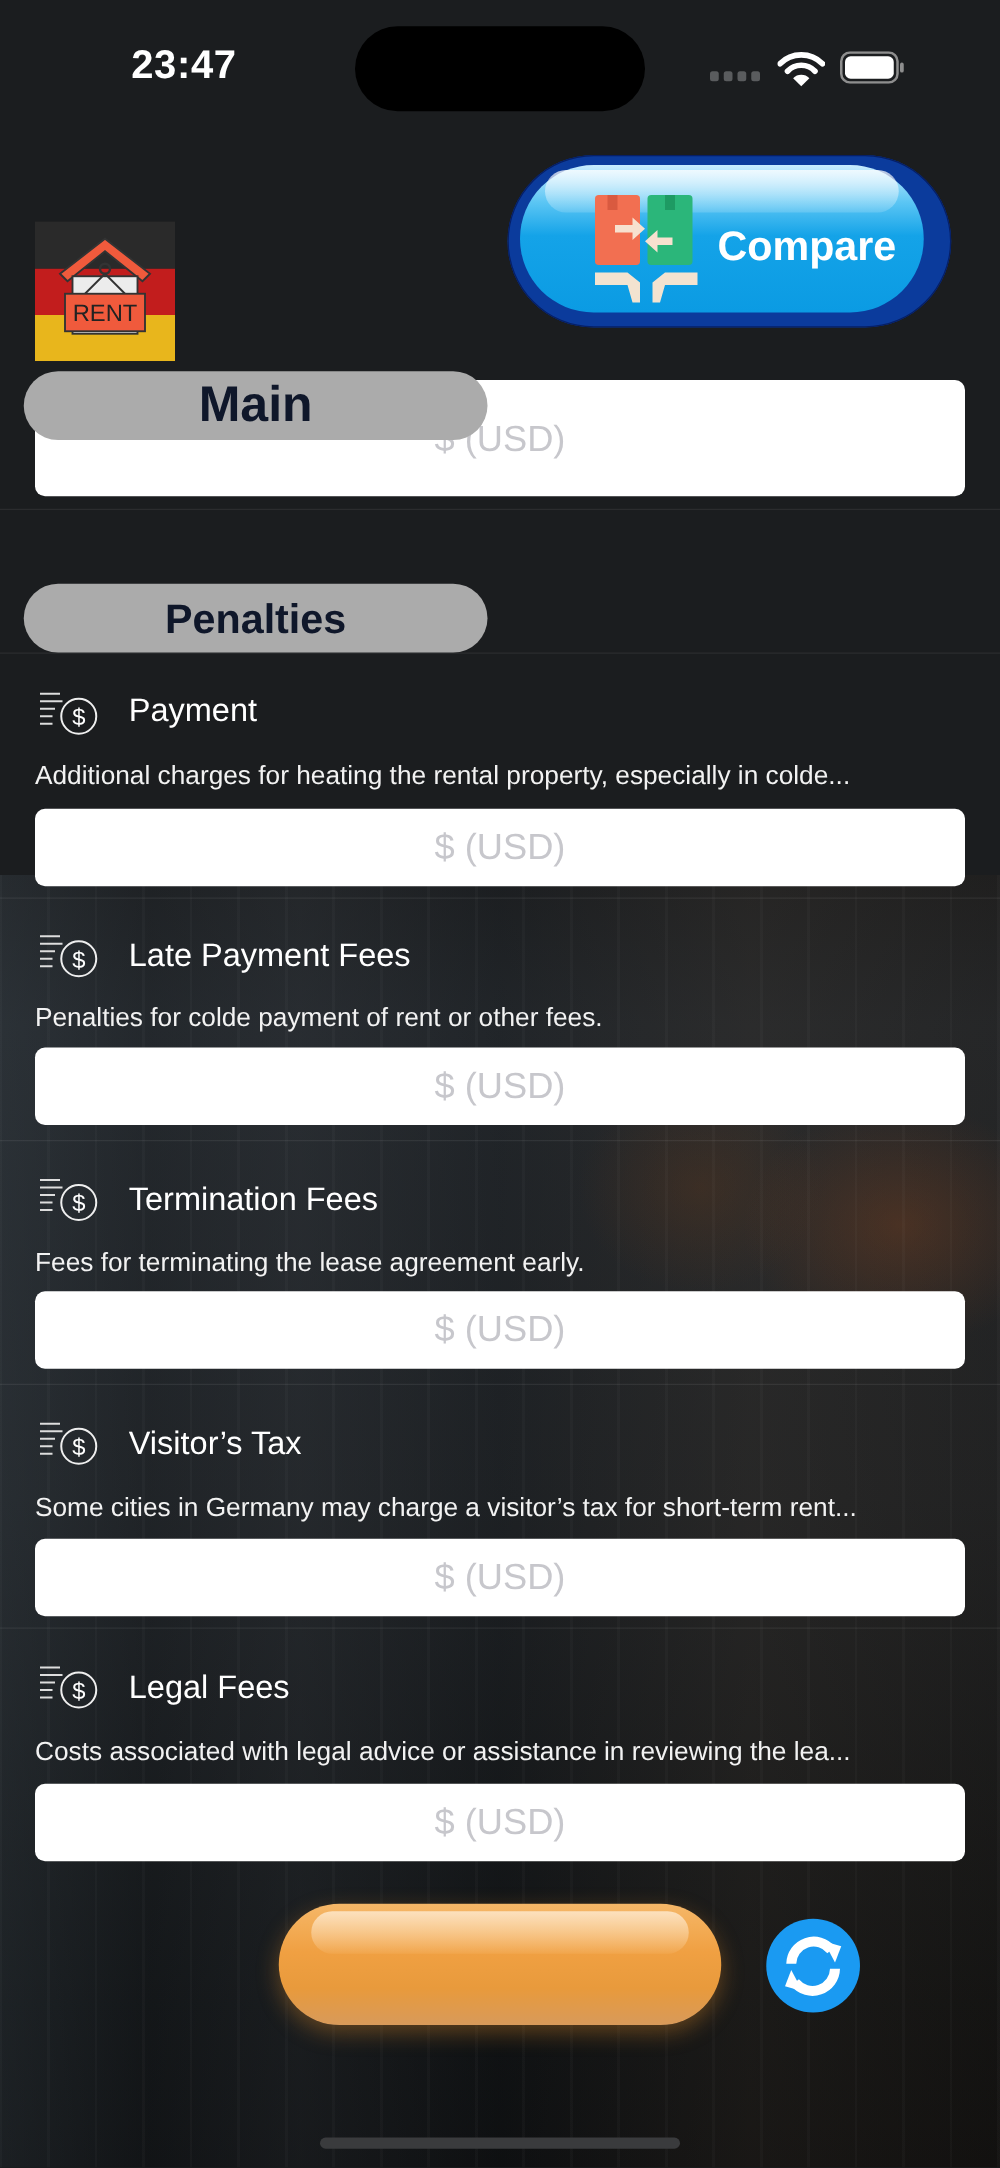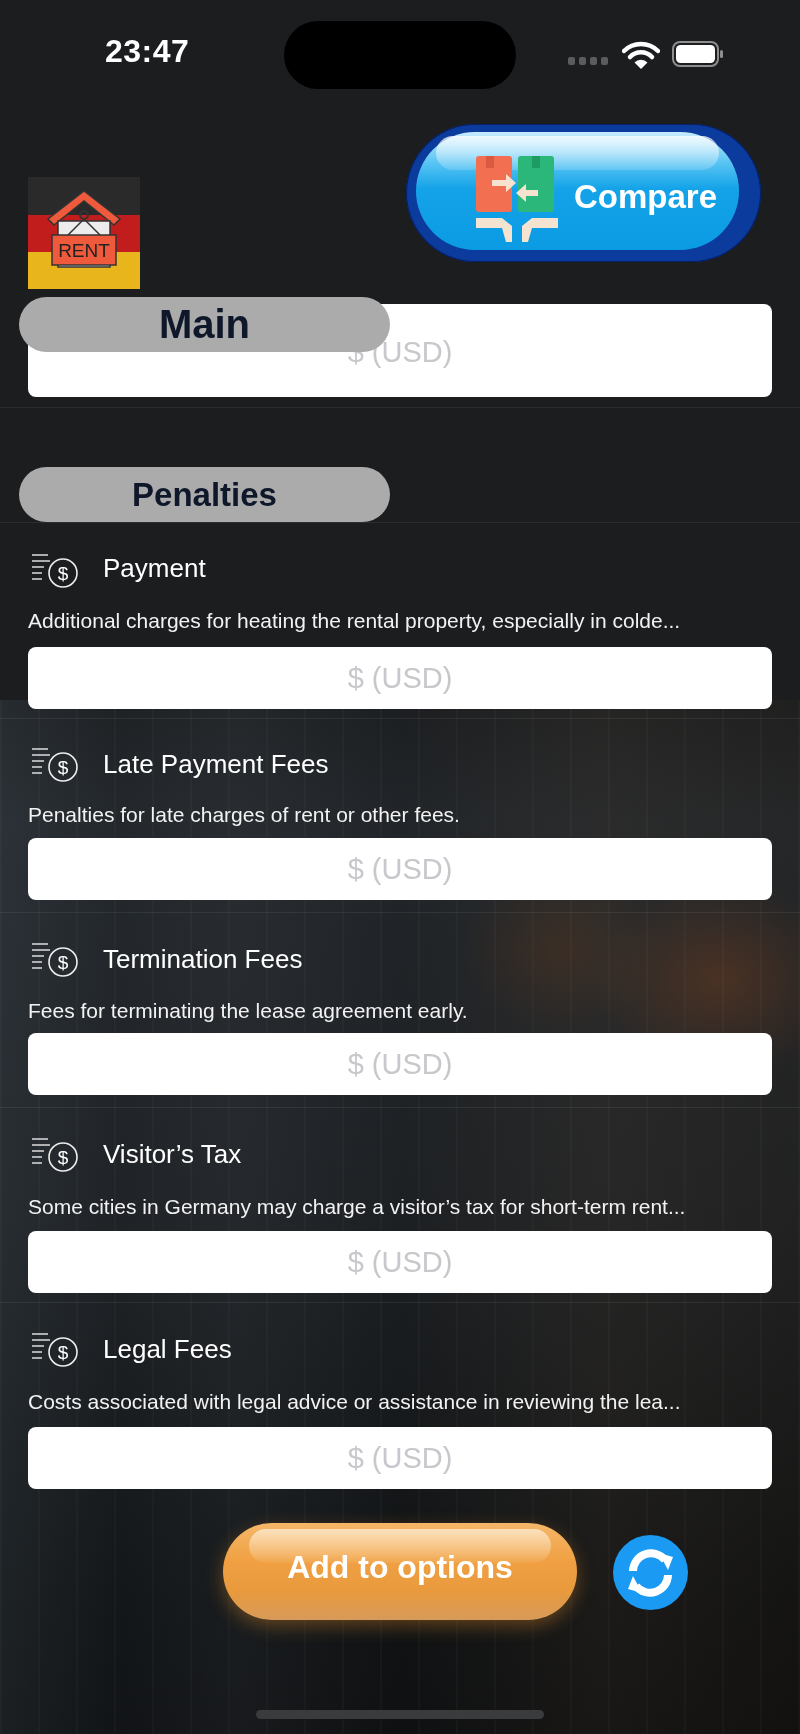--- a/index.html
+++ b/index.html
@@ -178,21 +178,21 @@
     <div class="item-icon" style="top:746px"><svg viewBox="0 0 52 40" width="52" height="40">
   <line x1="2" y1="3" x2="18" y2="3" stroke="#ddd" stroke-width="1.5"></line>
   <line x1="2" y1="9" x2="20" y2="9" stroke="#ddd" stroke-width="1.5"></line>
   <line x1="2" y1="15" x2="14" y2="15" stroke="#ddd" stroke-width="1.5"></line>
   <line x1="2" y1="21" x2="12" y2="21" stroke="#ddd" stroke-width="1.5"></line>
   <line x1="2" y1="27" x2="12" y2="27" stroke="#ddd" stroke-width="1.5"></line>
   <circle cx="33" cy="21" r="14" fill="none" stroke="#eee" stroke-width="1.6"></circle>
   <text x="33" y="28" text-anchor="middle" font-size="19" fill="#fff" font-family="Liberation Sans, sans-serif">$</text>
 </svg></div>
     <div class="item-title" style="top:749px">Late Payment Fees</div>
-    <div class="item-desc" style="top:803px">Penalties for late charges of rent or other fees.</div>
+    <div class="item-desc" style="top:803px">Penalties for colde payment of rent or other fees.</div>
     <div class="input-box item-input" style="top:838px">
       <span>$ (USD)</span>
     </div>
     <div class="sep" style="top:912px"></div>
   </div>
     <div>
     <div class="item-icon" style="top:941px"><svg viewBox="0 0 52 40" width="52" height="40">
   <line x1="2" y1="3" x2="18" y2="3" stroke="#ddd" stroke-width="1.5"></line>
   <line x1="2" y1="9" x2="20" y2="9" stroke="#ddd" stroke-width="1.5"></line>
   <line x1="2" y1="15" x2="14" y2="15" stroke="#ddd" stroke-width="1.5"></line>
@@ -239,21 +239,20 @@
     <div class="item-desc" style="top:1390px">Costs associated with legal advice or assistance in reviewing the lea...</div>
     <div class="input-box item-input" style="top:1427px">
       <span>$ (USD)</span>
     </div>
 
   </div>
   </div>
 
 <div class="add-btn">
   <div class="add-gloss"></div>
-  <div class="add-label">Add to options</div>
 </div>
 <div class="refresh-btn">
   <svg width="75" height="75" viewBox="0 0 75 75">
     <path d="M20 36 A18 18 0 0 1 52 25" stroke="#fff" stroke-width="8" fill="none"></path>
     <path d="M46 18 L60 22 L55 35 Z" fill="#fff"></path>
     <path d="M55 40 A18 18 0 0 1 23 51" stroke="#fff" stroke-width="8" fill="none"></path>
     <path d="M29 58 L15 54 L20 41 Z" fill="#fff"></path>
   </svg>
 </div>
 <div class="home-indicator"></div>

